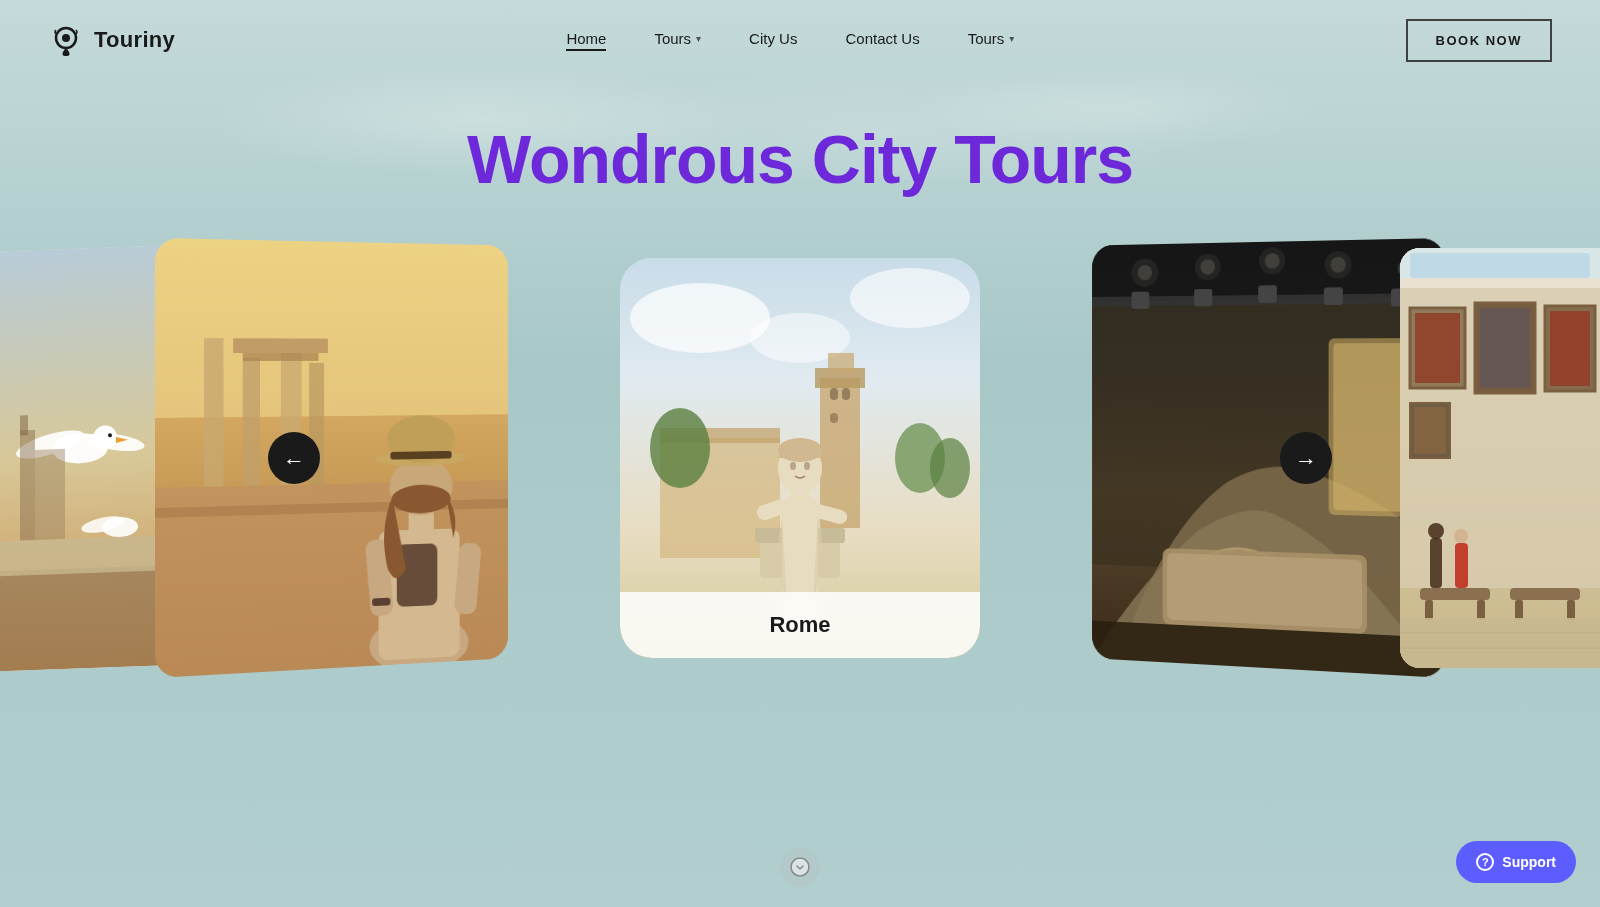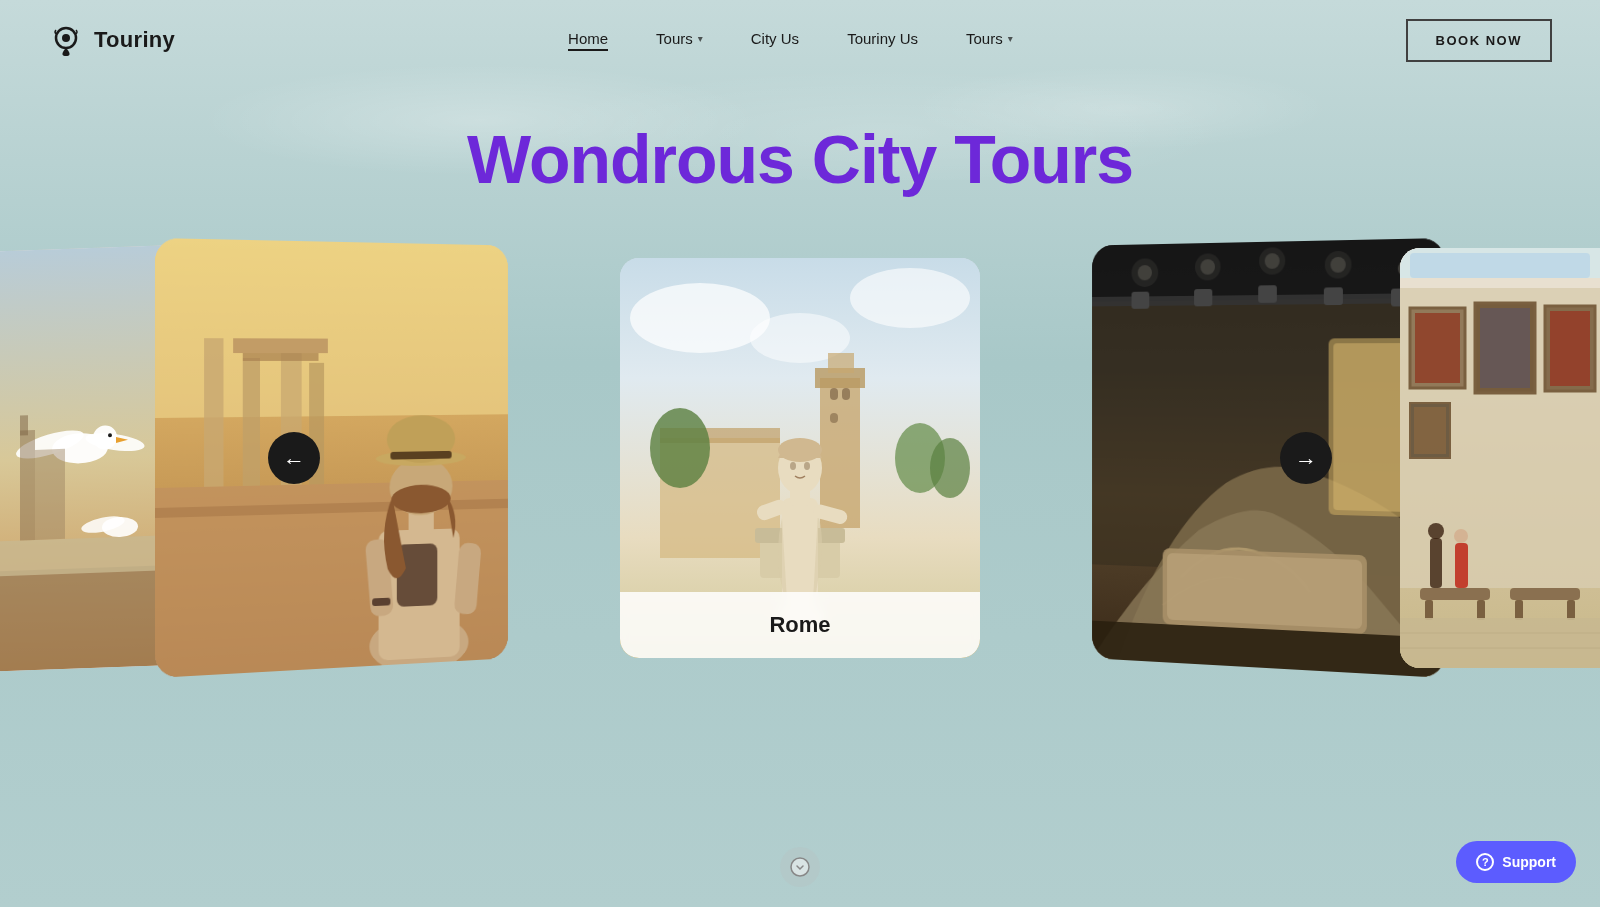--- a/index.html
+++ b/index.html
@@ -171,21 +171,21 @@
       transform-origin: left center;
     }
 
     
     .card-center {
       width: 360px;
       height: 400px;
       left: 50%;
       top: 30px;
       transform: translateX(-50%);
-      border-radius: 19px;
+      border-radius: 32px;
       z-index: 3;
     }
 
     
     .card-right {
       width: 380px;
       height: 440px;
       right: 155px;
       top: 10px;
       border-radius: 24px;
@@ -341,21 +341,21 @@
     <li>
       <a href="#">
         <span>Tours</span>
         <span class="chevron">▾</span>
       </a>
     </li>
     <li>
       <a href="#">City Us</a>
     </li>
     <li>
-      <a href="#">Touriny Us</a>
+      <a href="#">Contact Us</a>
     </li>
     <li>
       <a href="#">
         <span>Tours</span>
         <span class="chevron">▾</span>
       </a>
     </li>
   </ul>
 
   <button class="book-now-btn">BOOK NOW</button>

